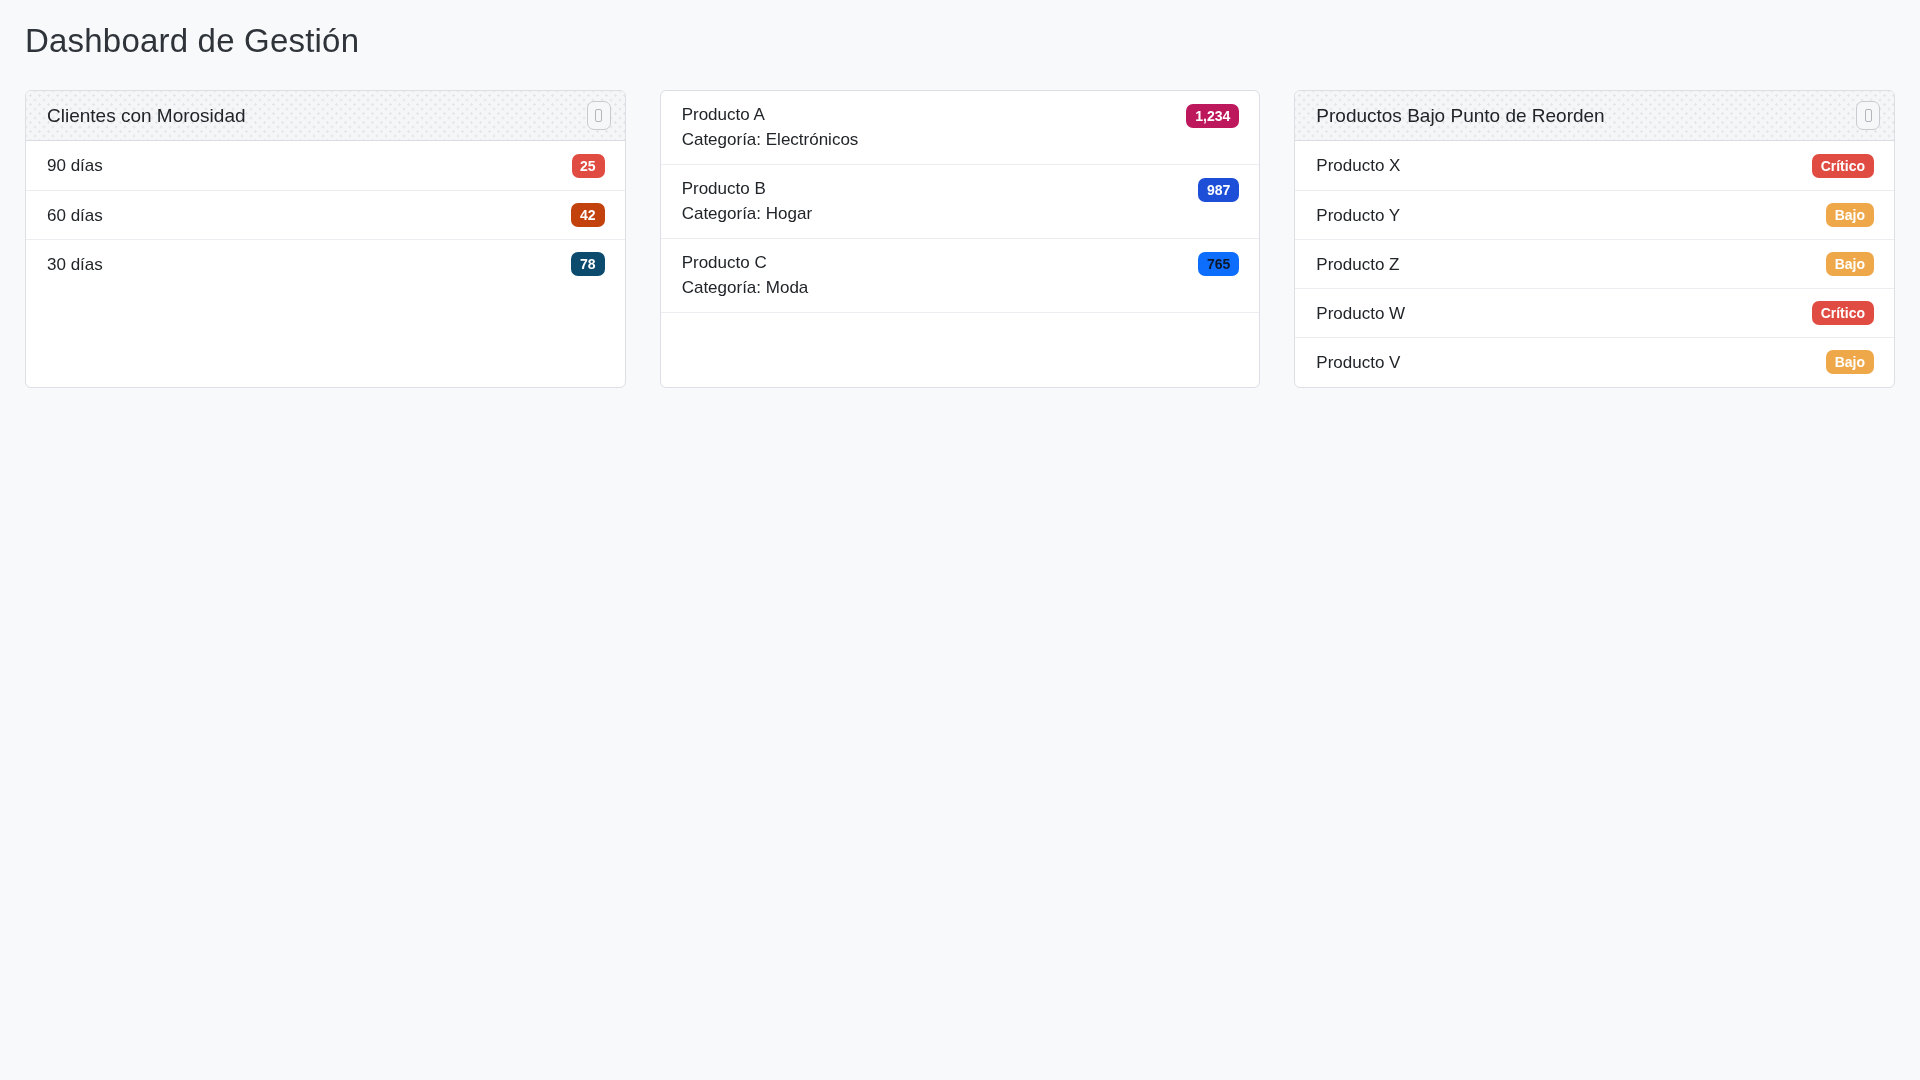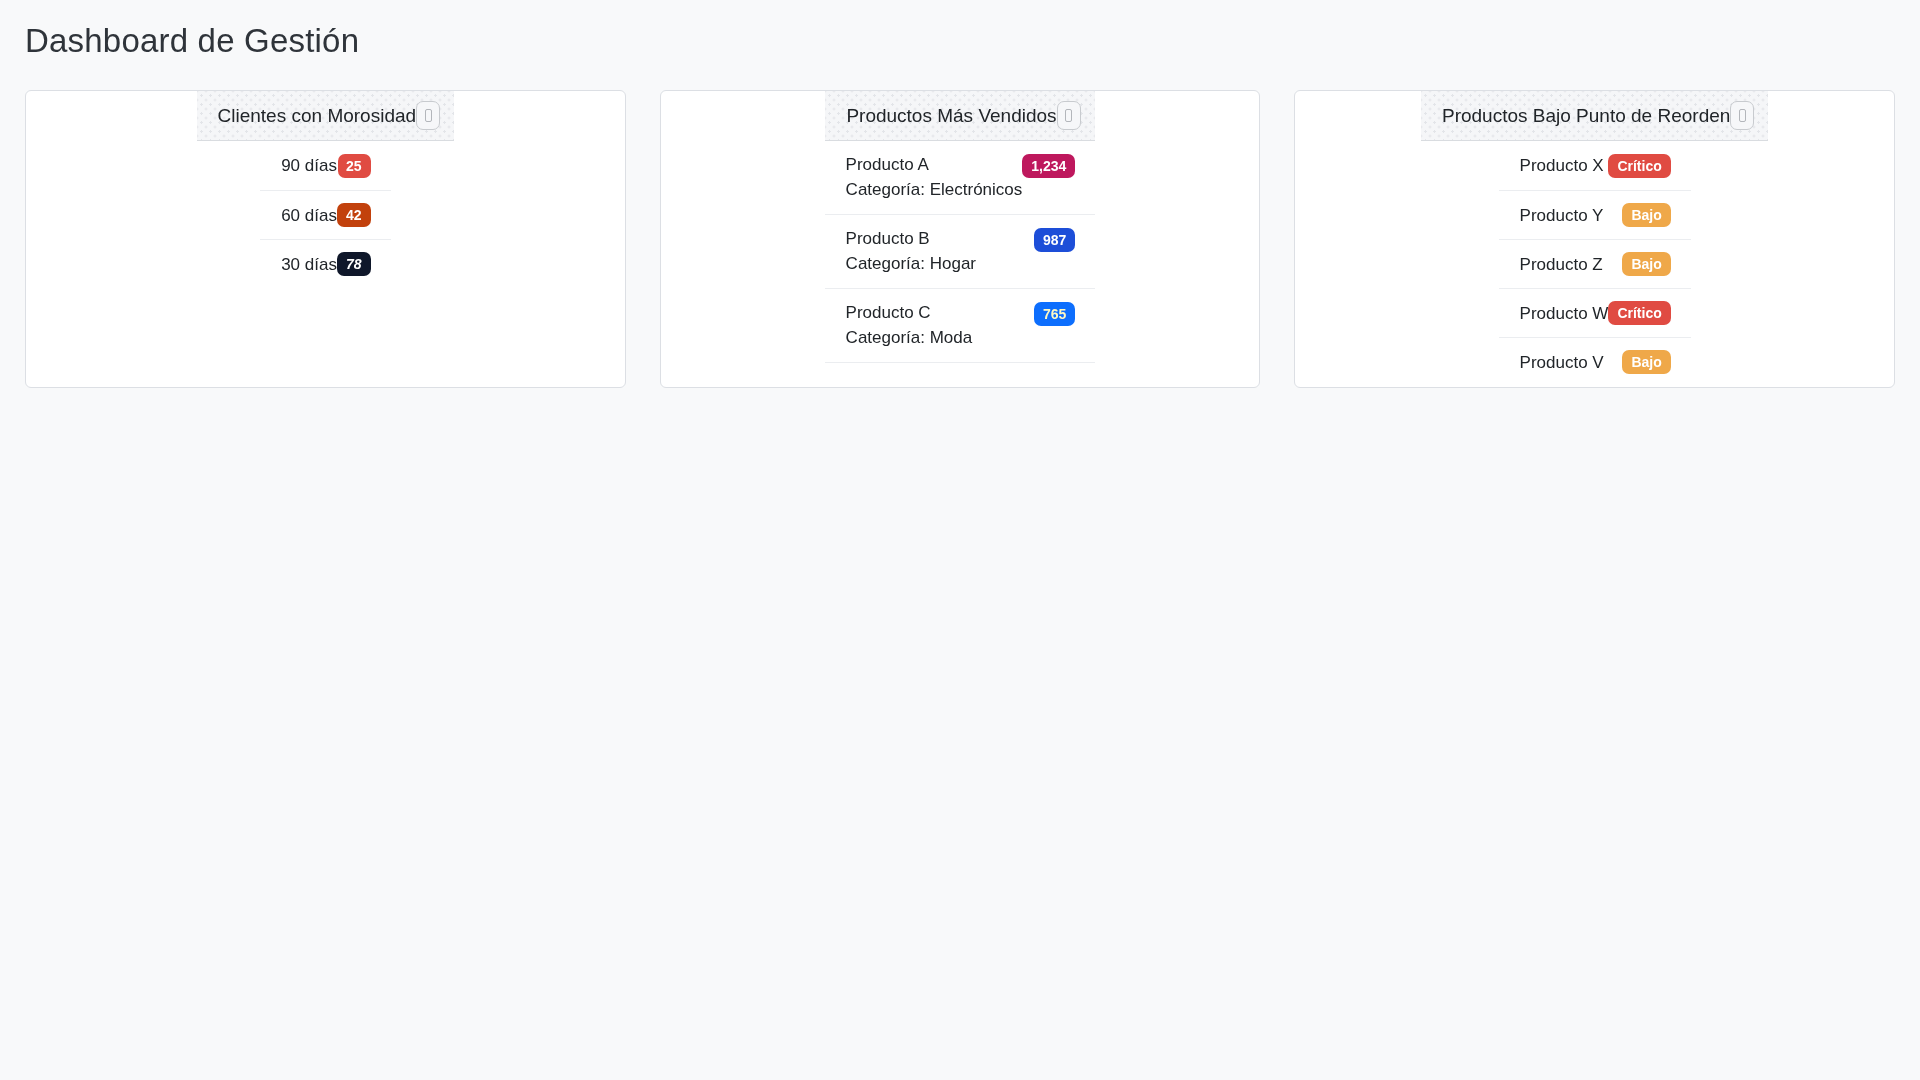--- a/index.html
+++ b/index.html
@@ -25,21 +25,20 @@
     align-items:stretch;
   }
   .card {
     background:#ffffff;
     border:1px solid #dcdfe4;
     border-radius:6px;
     min-height:298px;
     display:flex;
     flex-direction:column;
     overflow:hidden;
-    align-items:center;
   }
   .card-header {
     height:50px;
     flex:0 0 50px;
     display:flex;
     align-items:center;
     justify-content:space-between;
     padding:0 14px 0 21px;
     background-color:#f5f6f8;
     background-image:
@@ -129,53 +128,47 @@
           <div class="list-item">
             <div class="item-lines">
               <span>60 días</span>
             </div>
             <span class="badge" style="background: #c2410c; color: rgb(255, 255, 255);">42</span>
           </div>
           <div class="list-item">
             <div class="item-lines">
               <span>30 días</span>
             </div>
-            <span class="badge" style="background: #0f172a; color: rgb(255, 255, 255); font-style: italic;">78</span>
+            <span class="badge" style="background: #0c4a6e; color: rgb(255, 255, 255);">78</span>
           </div>
         </div>
   </section>
 
   <section class="card card-twoline">
-    <header class="card-header">
-      <h2 class="card-title">Productos Más Vendidos</h2>
-      <button class="drag-btn">
-        <span class="tofu"></span>
-      </button>
-    </header>
     <div class="card-list">
           <div class="list-item">
             <div class="item-lines">
               <span>Producto A</span>
               <span>Categoría: Electrónicos</span>
             </div>
             <span class="badge" style="background: #be185d; color: rgb(255, 255, 255);">1,234</span>
           </div>
           <div class="list-item">
             <div class="item-lines">
               <span>Producto B</span>
               <span>Categoría: Hogar</span>
             </div>
             <span class="badge" style="background: #1d4ed8; color: rgb(255, 255, 255);">987</span>
           </div>
           <div class="list-item">
             <div class="item-lines">
               <span>Producto C</span>
               <span>Categoría: Moda</span>
             </div>
-            <span class="badge" style="background: rgb(13, 110, 253); color: #fef9c3;">765</span>
+            <span class="badge" style="background: rgb(13, 110, 253); color: #0f172a;">765</span>
           </div>
         </div>
   </section>
 
   <section class="card card-simple">
     <header class="card-header">
       <h2 class="card-title">Productos Bajo Punto de Reorden</h2>
       <button class="drag-btn">
         <span class="tofu"></span>
       </button>

